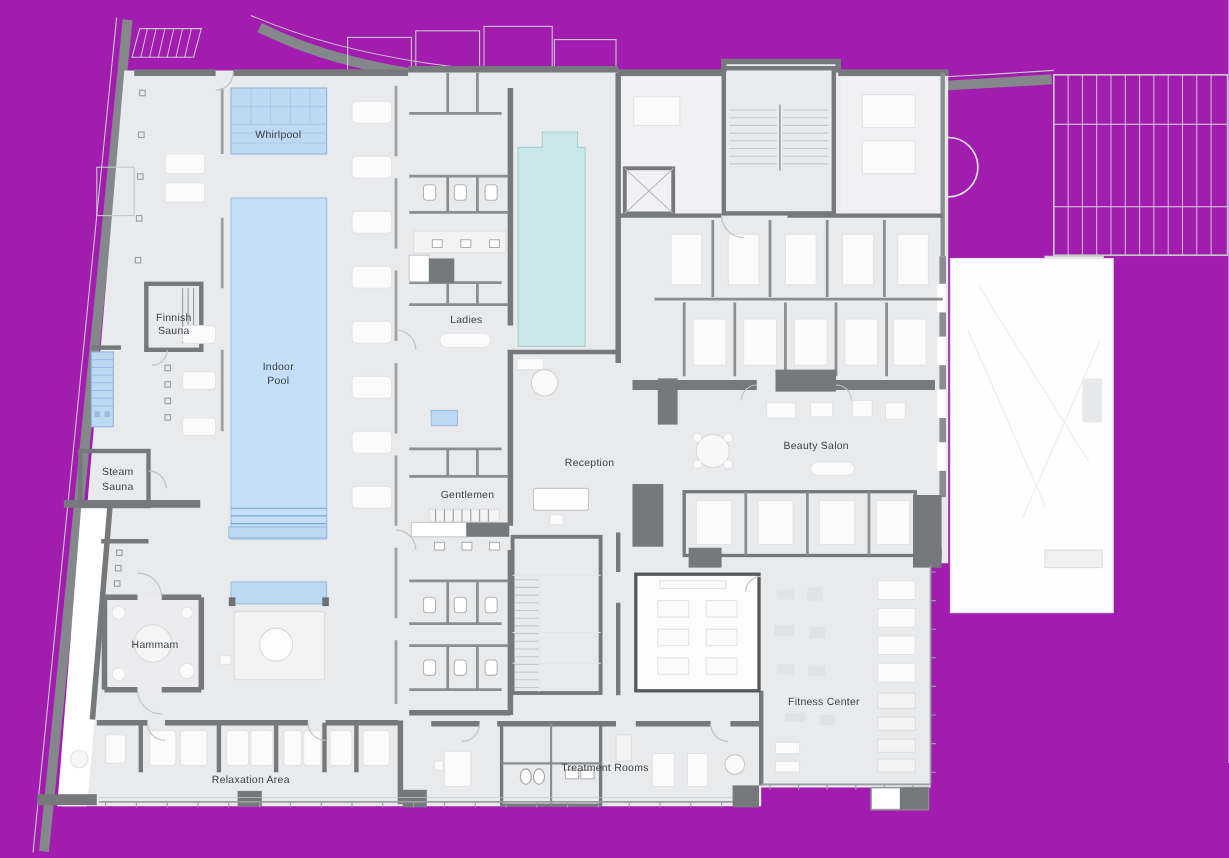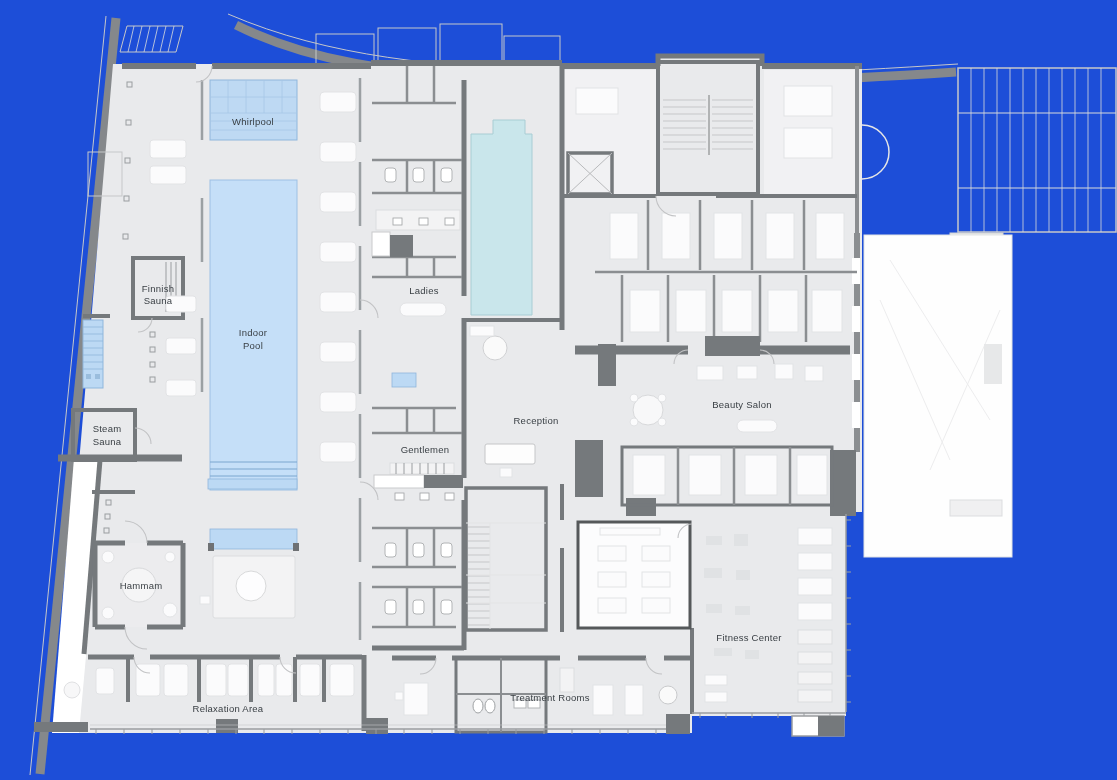--- a/index.html
+++ b/index.html
@@ -1,16 +1,16 @@
 <!DOCTYPE html>
 <html><head>
 <meta charset="utf-8">
 <style>
   html,body{margin:0;padding:0;background:#ffffff;}
-  .canvas{position:relative;width:1117px;height:780px;background:#1d4ed8;overflow:hidden;}
+  .canvas{position:relative;width:1117px;height:780px;background:#a21caf;overflow:hidden;}
   svg{display:block;}
   .w{stroke:#75797c;fill:none;}
   .wl{stroke:#8b8e91;fill:none;}
   .thin{stroke:#9ba0a3;fill:none;stroke-width:2.5;}
   .edge{stroke:#c6c7c9;fill:none;}
   .faint{stroke:#d9dadb;fill:none;}
   .vfaint{stroke:#ededee;fill:none;}
   .furn{fill:#fbfbfc;stroke:#e2e3e5;stroke-width:1;}
   .furn2{fill:#f3f3f4;stroke:#dcdddf;stroke-width:1;}
   .gray{fill:#75797c;stroke:none;}

